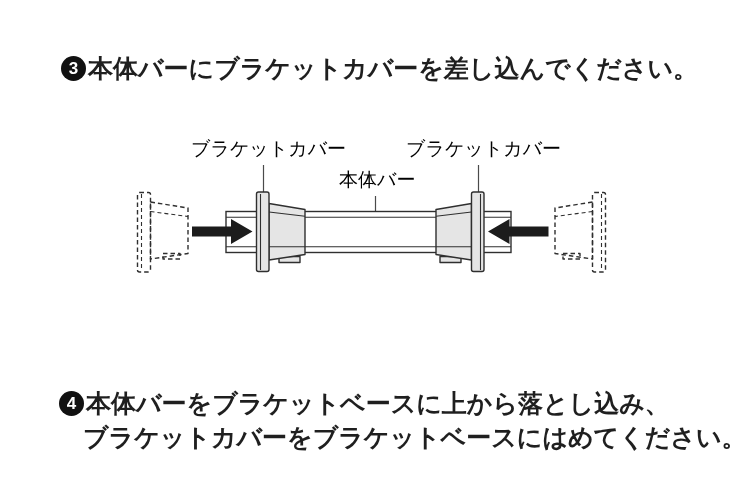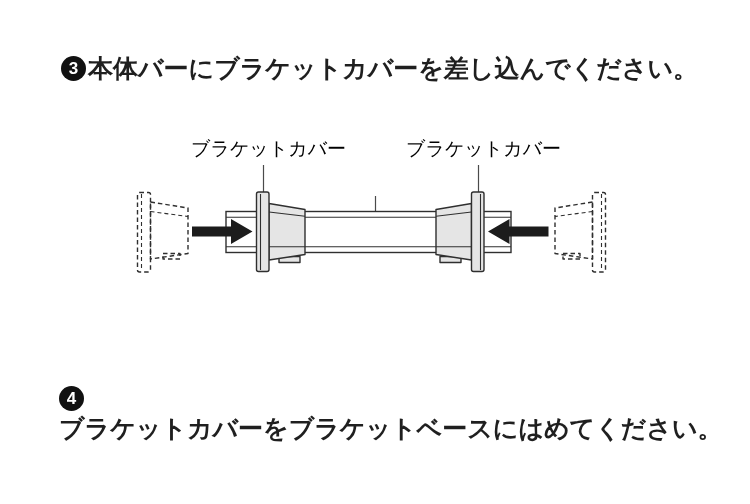--- a/index.html
+++ b/index.html
@@ -9,21 +9,21 @@
     font-family:"Liberation Sans","DejaVu Sans",sans-serif;
     position:relative;overflow:hidden;
   }
   .page{position:absolute;inset:0;}
 
   
   .step{position:absolute;color:var(--text,#1f1f1f);font-weight:600;font-size:25px;line-height:27px;white-space:nowrap;}
   .step3{left:61px;top:55px;display:flex;align-items:center;}
   .step4{left:59px;top:386px;line-height:34px;}
   .step4 .line1{display:flex;align-items:center;}
-  .step4 .line2{}
+  .step4 .line2{margin-left:24px;}
   .badge{
     flex:0 0 auto;display:inline-flex;align-items:center;justify-content:center;
     width:25px;height:25px;border-radius:50%;
     background:#111;color:#fff;font-size:17px;font-weight:700;line-height:1;
     margin-right:2px;
   }
 
   
   .label{position:absolute;font-size:19px;line-height:20px;color:#000000;font-weight:400;white-space:nowrap;}
   .label-left{left:191px;top:139px;}
@@ -45,20 +45,21 @@
 
 <div class="page">
 
   <div class="step step3">
     <span class="badge">3</span>
     <span>本体バーにブラケットカバーを差し込んでください。</span>
   </div>
 
   <div class="label label-left">ブラケットカバー</div>
   <div class="label label-right">ブラケットカバー</div>
+  <div class="label label-center">本体バー</div>
 
   <svg class="diagram" viewBox="0 0 750 504" xmlns="http://www.w3.org/2000/svg">
 
     <path class="leader" d="M263.5,165 V192"></path>
     <path class="leader" d="M478.5,165 V192"></path>
     <path class="leader" d="M375.5,196 V211"></path>
 
     <g>
       <rect class="tube" x="226" y="211.5" width="285" height="41"></rect>
       <line class="thin" x1="226" y1="217.3" x2="511" y2="217.3"></line>
@@ -99,17 +100,18 @@
       <rect class="dash" x="563" y="253.5" width="17" height="5.5"></rect>
     </g>
 
     <polygon class="arrow" points="192,226.5 231,226.5 231,219 252.5,231.5 231,244 231,236.5 192,236.5"></polygon>
     <polygon class="arrow" points="548.5,226.5 509.5,226.5 509.5,219 488,231.5 509.5,244 509.5,236.5 548.5,236.5"></polygon>
   </svg>
 
   <div class="step step4">
     <div class="line1">
       <span class="badge">4</span>
+      <span>本体バーをブラケットベースに上から落とし込み、</span>
     </div>
     <div class="line2">ブラケットカバーをブラケットベースにはめてください。</div>
   </div>
 
 </div>
 
 </body></html>

